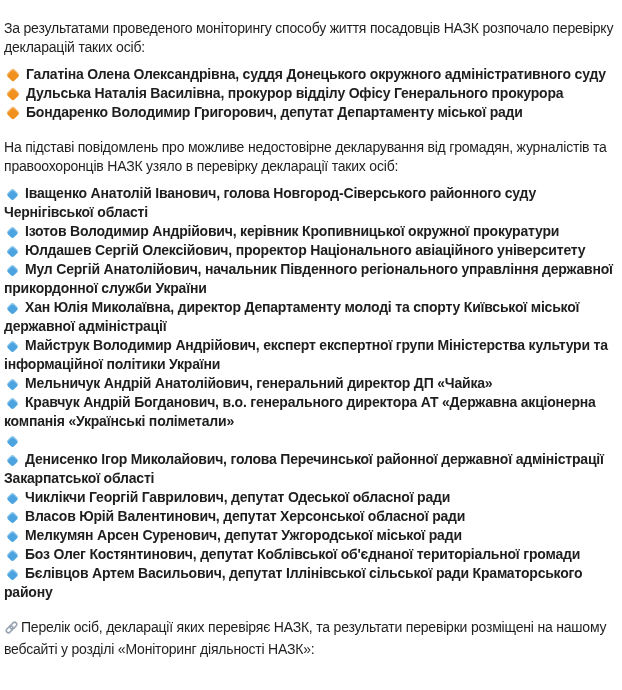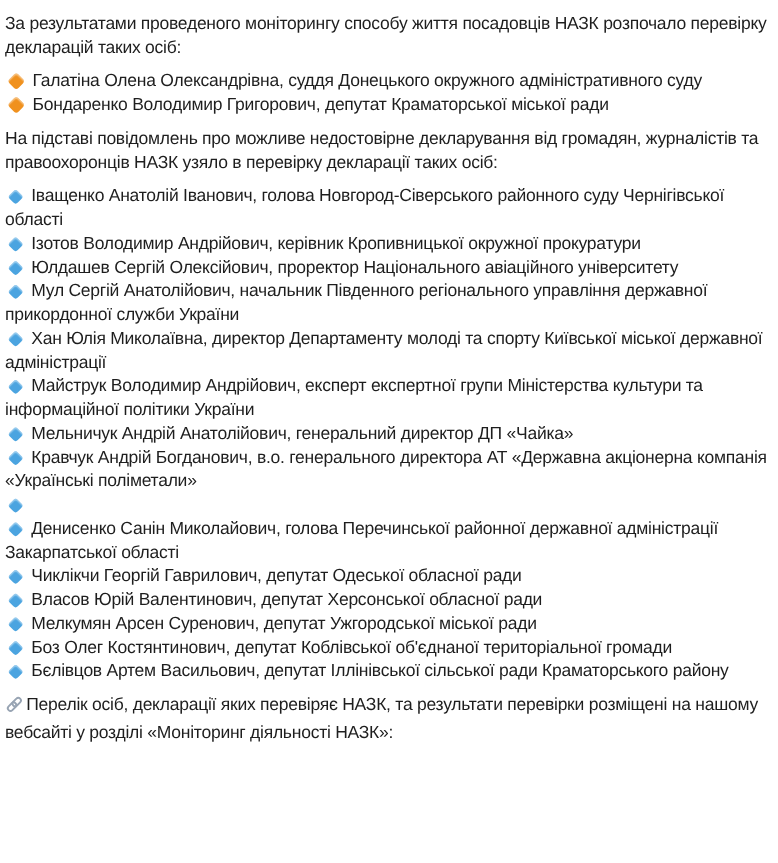--- a/index.html
+++ b/index.html
@@ -9,22 +9,22 @@
     height: 690px;
     overflow: hidden;
     background: var(--background, #ffffff);
     color: var(--text-color, #1e1e1e);
     font-family: "Liberation Sans", "DejaVu Sans", sans-serif;
     font-size: 14px;
     line-height: 19px;
     letter-spacing: -0.2px;
     padding: 3px 6px 0 4px;
   }
-  p { margin: 6px 0 8px 0; }
-  .list { margin: 0 0 8px 0; }
+  p { margin: 16px 0 8px 0; }
+  .list { margin: 0 0 8px 0; font-weight: bold; }
   .item { margin: 0; }
   .diamond {
     display: inline-block;
     width: 10px;
     height: 10px;
     border-radius: 2.5px;
     transform: rotate(45deg);
     margin: 0 8px 0 4px;
     vertical-align: -1px;
     box-shadow: inset 1px 1px 1px rgba(255,255,255,0.45);
@@ -44,23 +44,26 @@
 <div class="post">
 
   <p>За результатами проведеного моніторингу способу життя посадовців НАЗК розпочало перевірку декларацій таких осіб:</p>
 
   <div class="list list-orange">
 
       <div class="item">
         <span class="diamond"></span><span class="item-text">Галатіна Олена Олександрівна, суддя Донецького окружного адміністративного суду</span>
       </div>
 
+      <div class="item">
+        <span class="diamond"></span><span class="item-text">Дульська Наталія Василівна, прокурор відділу Офісу Генерального прокурора</span>
+      </div>
 
       <div class="item">
-        <span class="diamond"></span><span class="item-text">Бондаренко Володимир Григорович, депутат Краматорської міської ради</span>
+        <span class="diamond"></span><span class="item-text">Бондаренко Володимир Григорович, депутат Департаменту міської ради</span>
       </div>
     </div>
 
   <p>На підставі повідомлень про можливе недостовірне декларування від громадян, журналістів та правоохоронців НАЗК узяло в перевірку декларації таких осіб:</p>
 
   <div class="list list-blue">
 
       <div class="item">
         <span class="diamond"></span><span class="item-text">Іващенко Анатолій Іванович, голова Новгород-Сіверського районного суду Чернігівської області</span>
       </div>
@@ -92,21 +95,21 @@
       <div class="item">
         <span class="diamond"></span><span class="item-text">Кравчук Андрій Богданович, в.о. генерального директора АТ «Державна акціонерна компанія «Українські поліметали»</span>
       </div>
 
       <div class="item">
         <span class="diamond"></span>
       </div>
 
 
       <div class="item">
-        <span class="diamond"></span><span class="item-text">Денисенко Санін Миколайович, голова Перечинської районної державної адміністрації Закарпатської області</span>
+        <span class="diamond"></span><span class="item-text">Денисенко Ігор Миколайович, голова Перечинської районної державної адміністрації Закарпатської області</span>
       </div>
 
 
       <div class="item">
         <span class="diamond"></span><span class="item-text">Чиклікчи Георгій Гаврилович, депутат Одеської обласної ради</span>
       </div>
 
       <div class="item">
         <span class="diamond"></span><span class="item-text">Власов Юрій Валентинович, депутат Херсонської обласної ради</span>
       </div>

